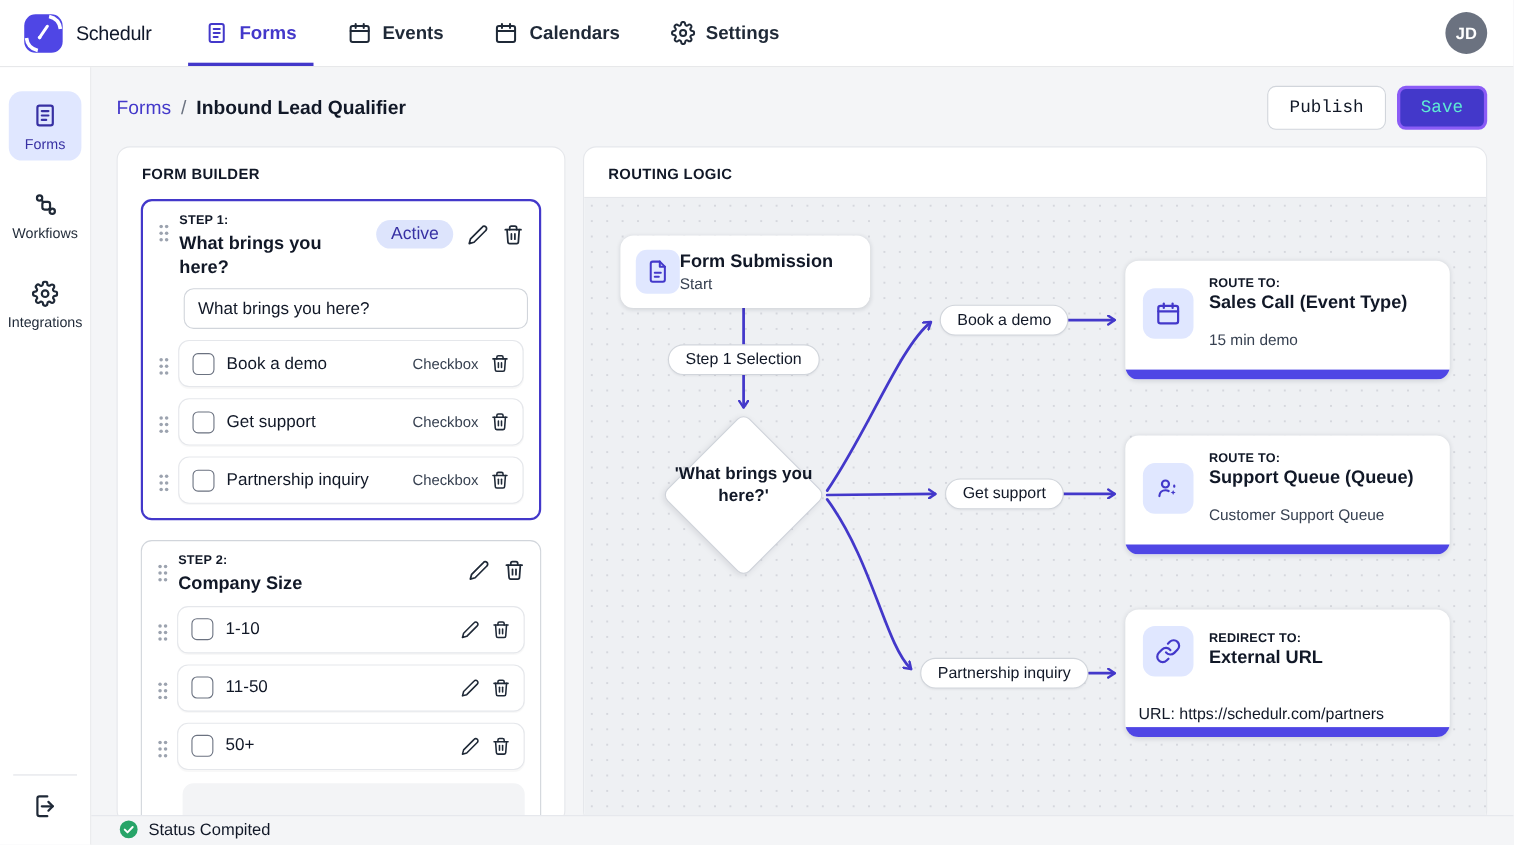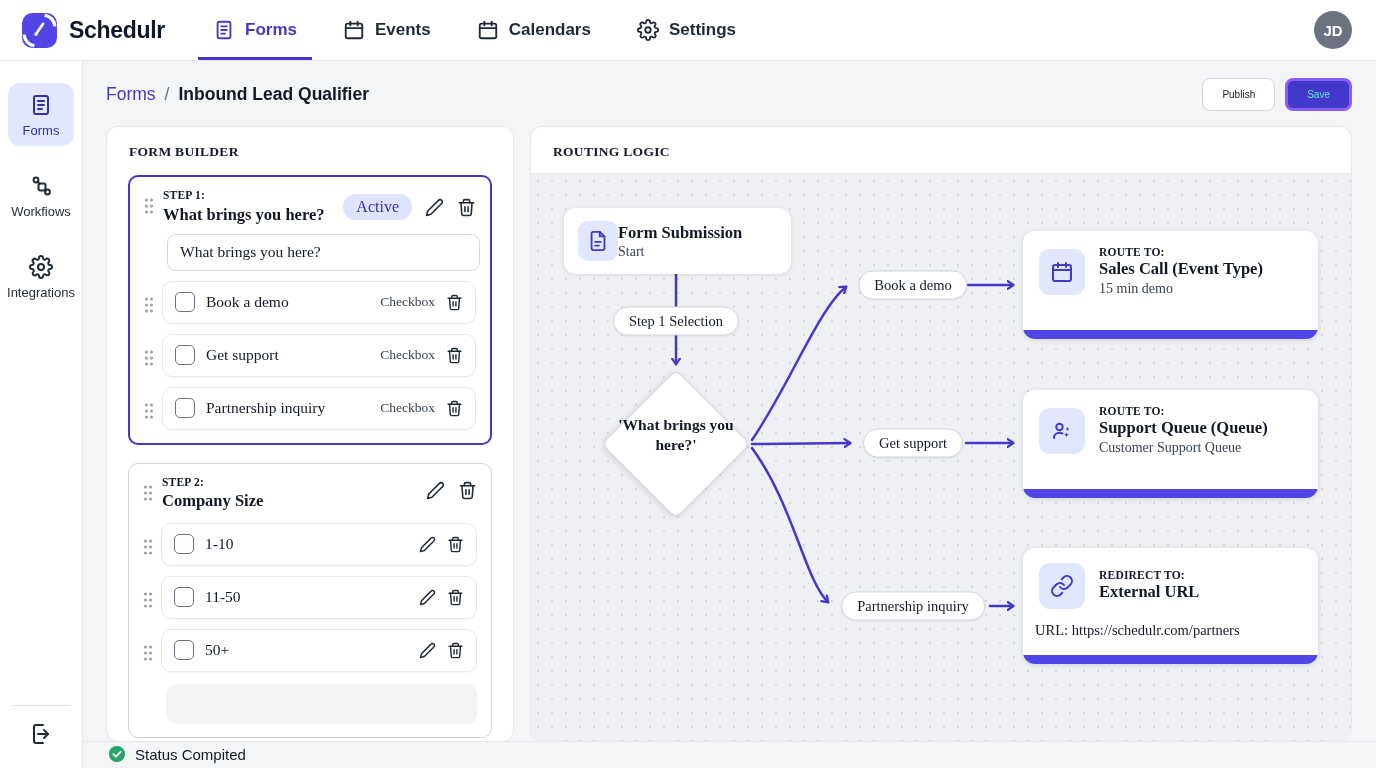--- a/index.html
+++ b/index.html
@@ -4,21 +4,21 @@
 <style>
   * { margin:0; padding:0; box-sizing:border-box; }
   html,body { width:1376px; height:768px; overflow:hidden;
     font-family:"Liberation Sans", sans-serif; background:#f4f5f7; color:#111827; }
 
   
   .topnav { height:61px; background:#fff; border-bottom:1px solid #e7e8ea;
     display:flex; align-items:center; padding:0 24px 0 21px; position:relative; }
   .brand { display:flex; align-items:center; gap:11px; }
   .brand-logo { width:37px; height:37px; flex:none; }
-  .brand-name { font-size:23px; font-weight:700; color:#0f172a; letter-spacing:-0.3px; }
+  .brand-name { font-size:18px; font-weight:400; color:#0f172a; letter-spacing:-0.3px; }
   .nav-items { display:flex; align-items:center; gap:46px; margin-left:48px; height:100%; }
   .nav-item { display:flex; align-items:center; gap:10px; font-size:17px; font-weight:600;
     color:#1f2937; height:100%; position:relative; cursor:pointer; }
   .nav-item svg { width:22px; height:22px; }
   .nav-item.active { color:#4338ca; }
   .nav-item.active::after { content:""; position:absolute; left:-15px; right:-15px; bottom:0;
     height:3px; background:#4338ca; }
   .avatar { margin-left:auto; width:38px; height:38px; border-radius:50%; background:#6b7280;
     color:#fff; font-size:15px; font-weight:700; display:flex; align-items:center; justify-content:center; }
 
@@ -40,26 +40,26 @@
   .main { flex:1; display:flex; flex-direction:column; }
   .content { flex:1; padding:0 24px 0 23px; overflow:hidden; }
 
   
   .toolbar { display:flex; align-items:center; margin:17px 0 15px; }
   .breadcrumb { font-size:17.5px; display:flex; gap:9px; align-items:center; }
   .bc-parent { color:#4338ca; cursor:pointer; }
   .bc-sep { color:#6b7280; }
   .bc-current { color:#111827; font-weight:600; }
   .toolbar-actions { margin-left:auto; display:flex; gap:10px; }
-  .btn { font-family:Liberation Sans, sans-serif; font-size:10px; border-radius:8px; padding:8px 19px; cursor:pointer; }
+  .btn { font-family:Liberation Mono, monospace; font-size:16px; border-radius:8px; padding:8px 19px; cursor:pointer; }
   .btn-secondary { background:#fff; border:1px solid #d1d5db; color:#111827; }
   .btn-primary { background:#4338ca; border:3px solid #8b5cf6; color:#5eead4; }
 
   
-  .panels { display:flex; gap:16px;font-family:Liberation Serif, serif; }
+  .panels { display:flex; gap:16px; }
   .panel { background:#fff; border:1px solid #e5e7eb; border-radius:12px; height:616px; overflow:hidden; }
   .panel-title { font-size:13.5px; font-weight:700; letter-spacing:0.3px; color:#111827; padding:17px 22px 13px; }
 
   
   .fb-panel { width:408px; flex:none; }
   .step-card { margin:2px 21px 18px; border-radius:10px; padding:11px 14px 13px; }
   .step-card.active { border:2px solid #4338ca; }
   .step-card.plain { border:1px solid #d1d5db; }
   .step-head { display:flex; align-items:flex-start; gap:9px; margin-bottom:8px; }
   .dots { flex:none; margin-top:10px; }
@@ -107,21 +107,21 @@
   .diamond-label { position:absolute; left:79px; top:241px; width:132px; text-align:center;
     font-size:15.5px; font-weight:700; line-height:1.3; }
   .route-card { position:absolute; left:492px; width:295px; background:#fff; border-radius:12px;
     box-shadow:0 1px 5px rgba(17,24,39,0.13); overflow:hidden; }
   .route-main { display:flex; align-items:center; gap:14px; padding:15px 16px 12px; }
   .route-icon { width:46px; height:46px; border-radius:11px; background:#e0e7ff; color:#4338ca;
     display:flex; align-items:center; justify-content:center; flex:none; }
   .route-icon svg { width:24px; height:24px; }
   .route-kicker { font-size:11.5px; font-weight:700; letter-spacing:0.2px; }
   .route-title { font-size:16.5px; font-weight:700; line-height:1.35; }
-  .route-sub { font-size:14px; color:#374151; margin-top:1px; }
+  .route-sub { font-size:14px; color:#374151; margin-top:15px; }
   .route-sub.wide { padding:0 12px 4px; font-size:14.5px; color:#111827; }
   .route-bar { height:9px; background:#4f46e5; }
   .rc-1 { top:57px; height:108px; }
   .rc-2 { top:216px; height:108px; }
   .rc-3 { top:374px; height:116px; }
   .route-card .route-bar { position:absolute; left:0; right:0; bottom:0; }
 
   
   .statusbar { height:27px; border-top:1px solid #e5e7eb; display:flex; align-items:center;
     gap:9px; padding:0 24px 2px 25px; font-size:15px; color:#111827; }

